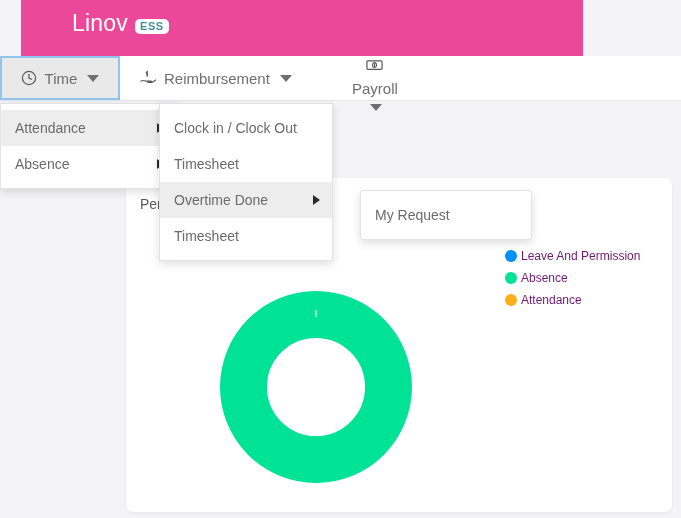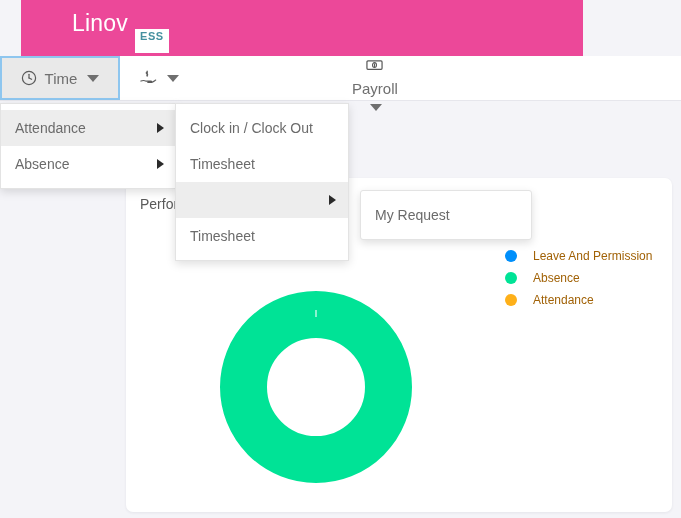--- a/index.html
+++ b/index.html
@@ -40,25 +40,25 @@
     font-weight: 400;
     letter-spacing: 0.2px;
     line-height: 1;
   }
   .brand-badge {
     background: #ffffff;
     color: #45909f;
     font-size: 11px;
     font-weight: 700;
     letter-spacing: 0.6px;
-    padding: 2px 5px 10px 5px;
-    border-radius: 0;
+    padding: 2px 5px 2px 5px;
+    border-radius: 5px;
     line-height: 1.05;
     position: relative;
-    top: 17px;
+    top: 3px;
   }
 
   
   .navbar {
     position: absolute;
     left: 0; top: 56px;
     width: 681px;
     height: 45px;
     background: #ffffff;
     border-bottom: 1px solid #e6e6ec;
@@ -141,23 +141,23 @@
     position: absolute;
     left: 379px;
     top: 71px;
     display: flex;
     flex-direction: column;
     gap: 8px;
   }
   .legend-row {
     display: flex;
     align-items: center;
-    gap: 16px;
+    gap: 4px;
     font-size: 12px;
-    color: #a16207;
+    color: #701a75;
     white-space: nowrap;
     cursor: pointer;
   }
   .legend-dot {
     width: 12px;
     height: 12px;
     border-radius: 50%;
     flex: 0 0 auto;
   }
 
@@ -170,21 +170,21 @@
     box-sizing: border-box;
     z-index: 30;
   }
   #menu-level1 {
     left: 0px;
     top: 103px;
     width: 177px;
     padding: 6px 0;
   }
   #menu-level2 {
-    left: 175px;
+    left: 159px;
     top: 103px;
     width: 174px;
     padding: 6px 0;
   }
   #menu-level3 {
     left: 360px;
     top: 190px;
     width: 172px;
     padding: 6px 0;
     border-radius: 3px;
@@ -240,20 +240,21 @@
   </div>
 
   <div class="nav-item" id="nav-reimbursement">
     <span class="nav-icon">
       <svg width="18" height="16" viewBox="0 0 18 16">
         <path d="M1 11.2 C3.2 10.2 5 10.6 6.6 11.4 L11.6 11.4 C12.5 11.4 12.5 12.7 11.6 12.7 L8.3 12.7 L12.2 12.7 C13.6 12.2 15 11.2 16.6 10.2" fill="none" stroke="#5a5a5a" stroke-width="1.25" stroke-linecap="round" stroke-linejoin="round"></path>
         <path d="M7.8 1.6 C6.4 1.6 6.1 3.0 7.2 3.4 C8.3 3.8 8.6 4.9 7.4 5.2" fill="none" stroke="#5a5a5a" stroke-width="1.15" stroke-linecap="round"></path>
         <line x1="7.6" y1="0.7" x2="7.6" y2="6.1" stroke="#5a5a5a" stroke-width="1.15" stroke-linecap="round"></line>
       </svg>
     </span>
+    <span>Reimbursement</span>
     <span class="caret"></span>
   </div>
 
   <div class="nav-item" id="nav-payroll">
     <span class="nav-icon">
       <svg width="18" height="14" viewBox="0 0 18 14">
         <rect x="1" y="2.6" width="16" height="9" rx="1.1" fill="none" stroke="#5a5a5a" stroke-width="1.3"></rect>
         <ellipse cx="9" cy="7.1" rx="2.1" ry="2.6" fill="none" stroke="#5a5a5a" stroke-width="1.2"></ellipse>
         <line x1="9" y1="5.6" x2="9" y2="8.6" stroke="#5a5a5a" stroke-width="1.1" stroke-linecap="round"></line>
       </svg>
@@ -304,20 +305,21 @@
 </div>
 
 <div class="menu" id="menu-level2">
   <div class="menu-item">
     <span>Clock in / Clock Out</span>
   </div>
   <div class="menu-item">
     <span>Timesheet</span>
   </div>
   <div class="menu-item highlight">
+    <span>Overtime Done</span>
     <span class="submenu-arrow"></span>
   </div>
   <div class="menu-item">
     <span>Timesheet</span>
   </div>
 </div>
 
 <div class="menu" id="menu-level3">
   <div class="menu-item">
     <span>My Request</span>

